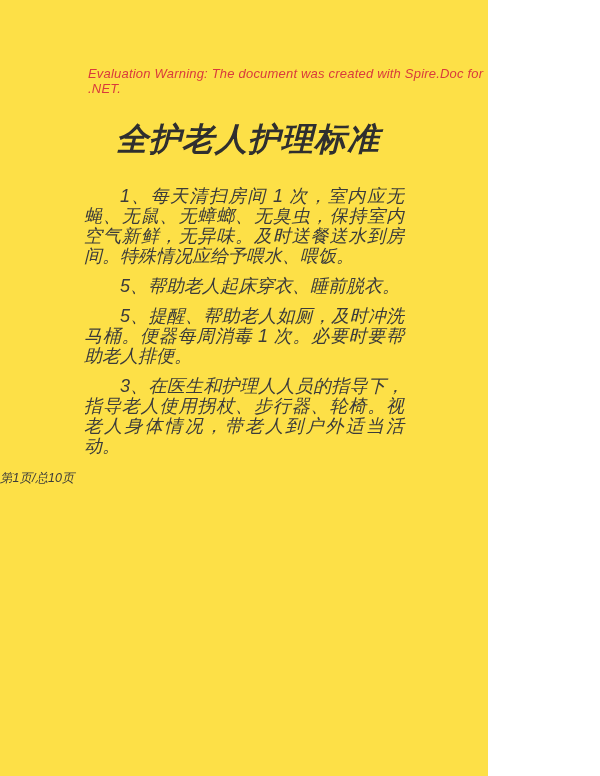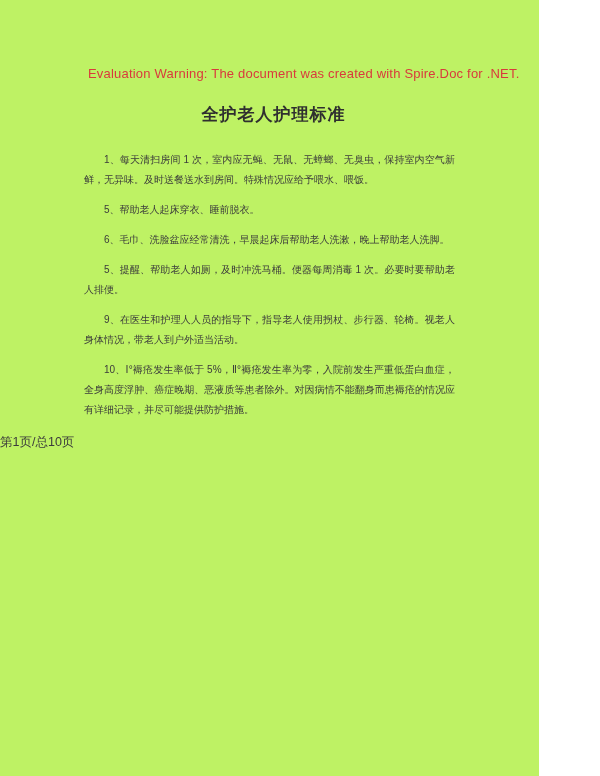--- a/index.html
+++ b/index.html
@@ -8,45 +8,46 @@
     background: #ffffff;
   }
   body {
     width: 600px;
     height: 776px;
     font-family: "Liberation Sans", "DejaVu Sans", sans-serif;
     color: #3a3a3a;
     overflow: hidden;
   }
   .doc-page {
-    width: 539px;
+    width: 488px;
     height: 776px;
-    background: #bef264;
+    background: #fde047;
     box-sizing: border-box;
     position: relative;
+    font-style: italic;
   }
   .watermark {
     margin: 0;
     padding: 66px 0 0 88px;
     font-size: 13px;
     letter-spacing: 0.2px;
     color: #d93a3c;
   }
   .doc-title {
     margin: 22px 0 0 8px;
     text-align: center;
-    font-size: 17px;
+    font-size: 32px;
     font-weight: 700;
     color: #2f2f2f;
     font-family: "Liberation Serif", "DejaVu Serif", serif;
     letter-spacing: 1px;
   }
   .doc-body {
     margin: 24px 84px 12px 84px;
-    font-size: 10px;
+    font-size: 18px;
     line-height: 20px;
     text-align: justify;
     color: #3b3b3b;
   }
   .doc-paragraph {
     margin: 0 0 10px 0;
     text-indent: 2em;
   }
   .doc-footer {
     margin-top: 14px;
@@ -66,25 +67,23 @@
 
   <div class="doc-body">
 
       <p class="doc-paragraph">1、每天清扫房间 1 次，室内应无蝇、无鼠、无蟑螂、无臭虫，保持室内空气新鲜，无异味。及时送餐送水到房间。特殊情况应给予喂水、喂饭。</p>
 
 
       <p class="doc-paragraph">5、帮助老人起床穿衣、睡前脱衣。</p>
 
 
 
-      <p class="doc-paragraph">6、毛巾、洗脸盆应经常清洗，早晨起床后帮助老人洗漱，晚上帮助老人洗脚。</p>
 
       <p class="doc-paragraph">5、提醒、帮助老人如厕，及时冲洗马桶。便器每周消毒 1 次。必要时要帮助老人排便。</p>
 
-      <p class="doc-paragraph">9、在医生和护理人人员的指导下，指导老人使用拐杖、步行器、轮椅。视老人身体情况，带老人到户外适当活动。</p>
+      <p class="doc-paragraph">3、在医生和护理人人员的指导下，指导老人使用拐杖、步行器、轮椅。视老人身体情况，带老人到户外适当活动。</p>
 
 
-      <p class="doc-paragraph">10、Ⅰ°褥疮发生率低于 5%，Ⅱ°褥疮发生率为零，入院前发生严重低蛋白血症，全身高度浮肿、癌症晚期、恶液质等患者除外。对因病情不能翻身而患褥疮的情况应有详细记录，并尽可能提供防护措施。</p>
     </div>
 
   <div class="doc-footer">第1页/总10页</div>
 
 </div>
 
 </body></html>

